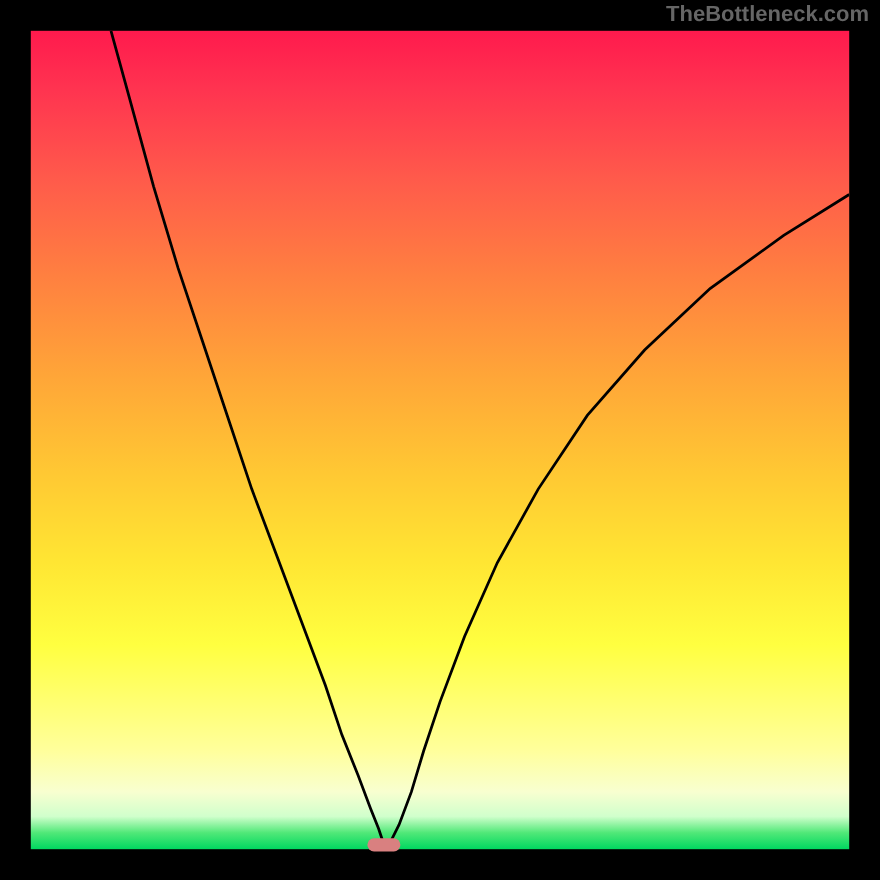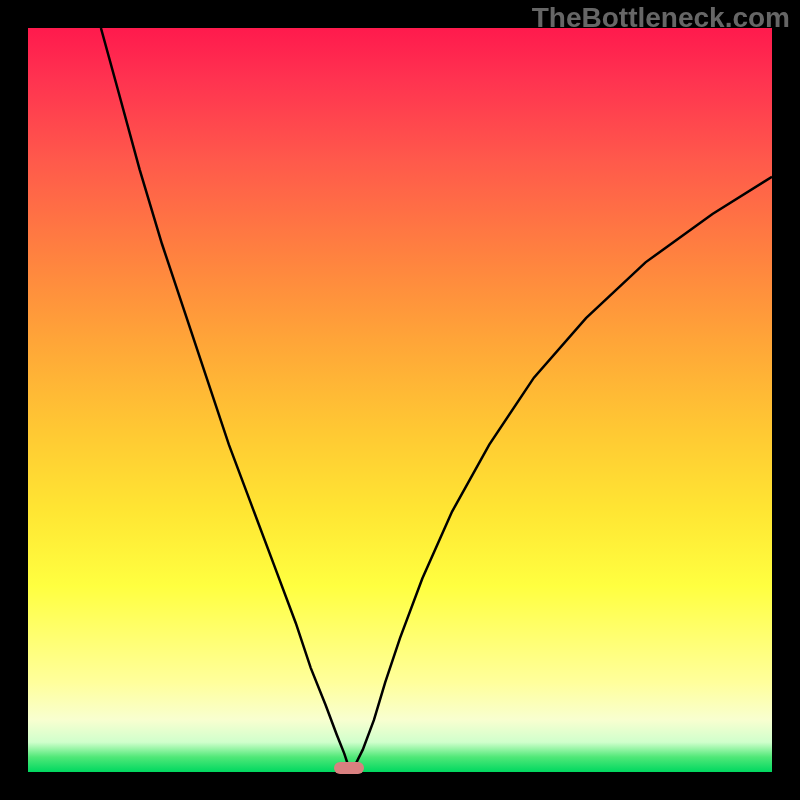--- a/index.html
+++ b/index.html
@@ -8,21 +8,21 @@
     height: 800px;
     background: #000;
     position: relative;
     overflow: hidden;
   }
   .watermark {
     position: absolute;
     top: 2px;
     right: 10px;
     font-family: Arial, Helvetica, sans-serif;
-    font-size: 28px;
+    font-size: 20px;
     font-weight: 600;
     color: #666666;
     z-index: 10;
   }
   .plot-area {
     position: absolute;
     left: 28px;
     top: 28px;
     width: 744px;
     height: 744px;

